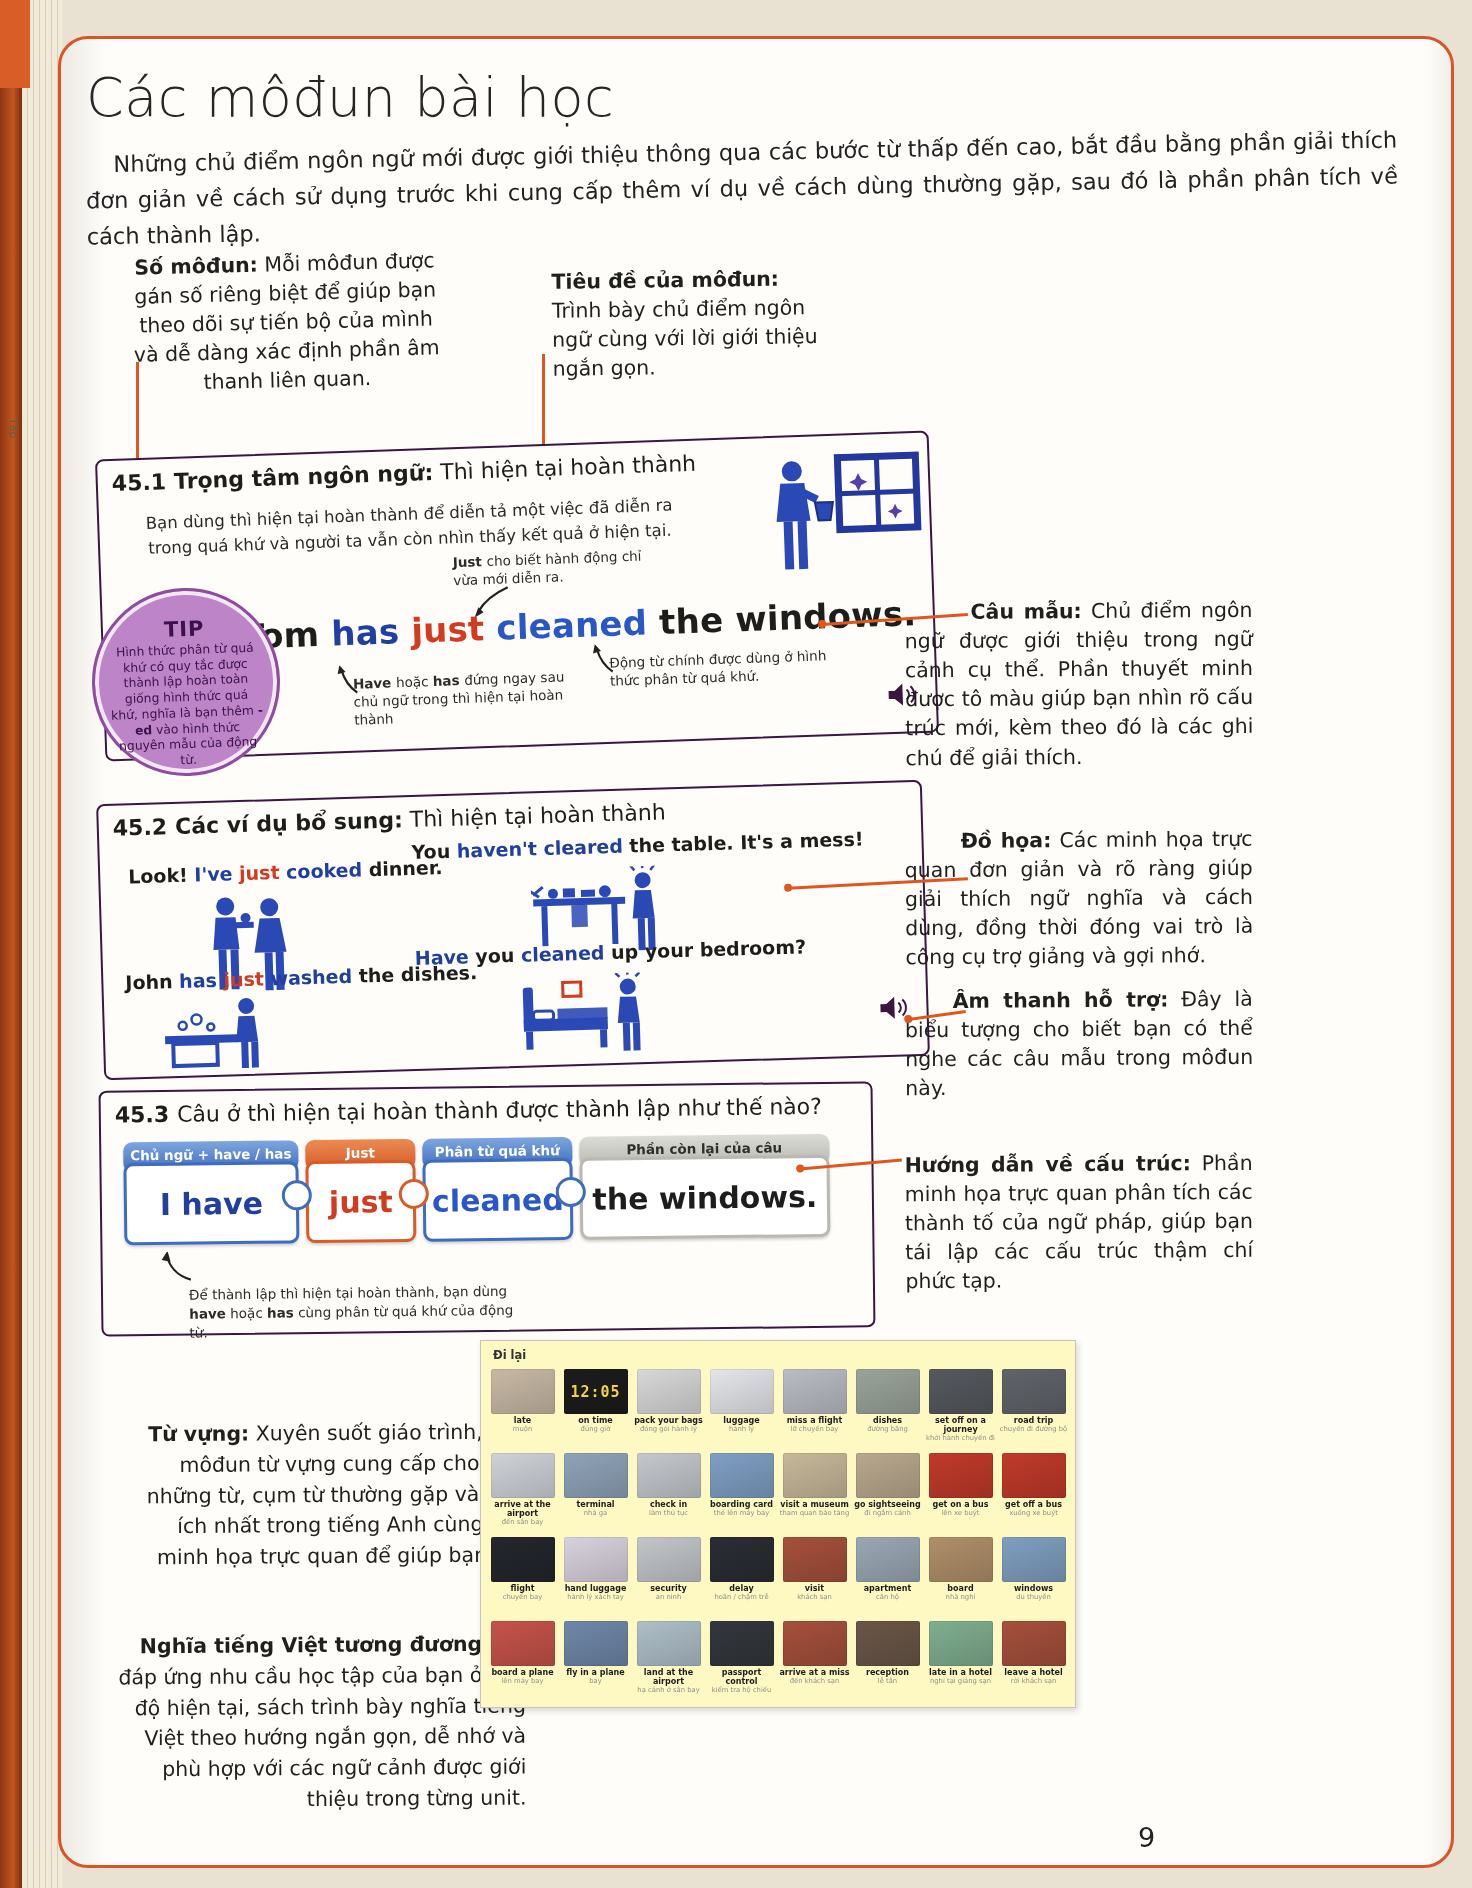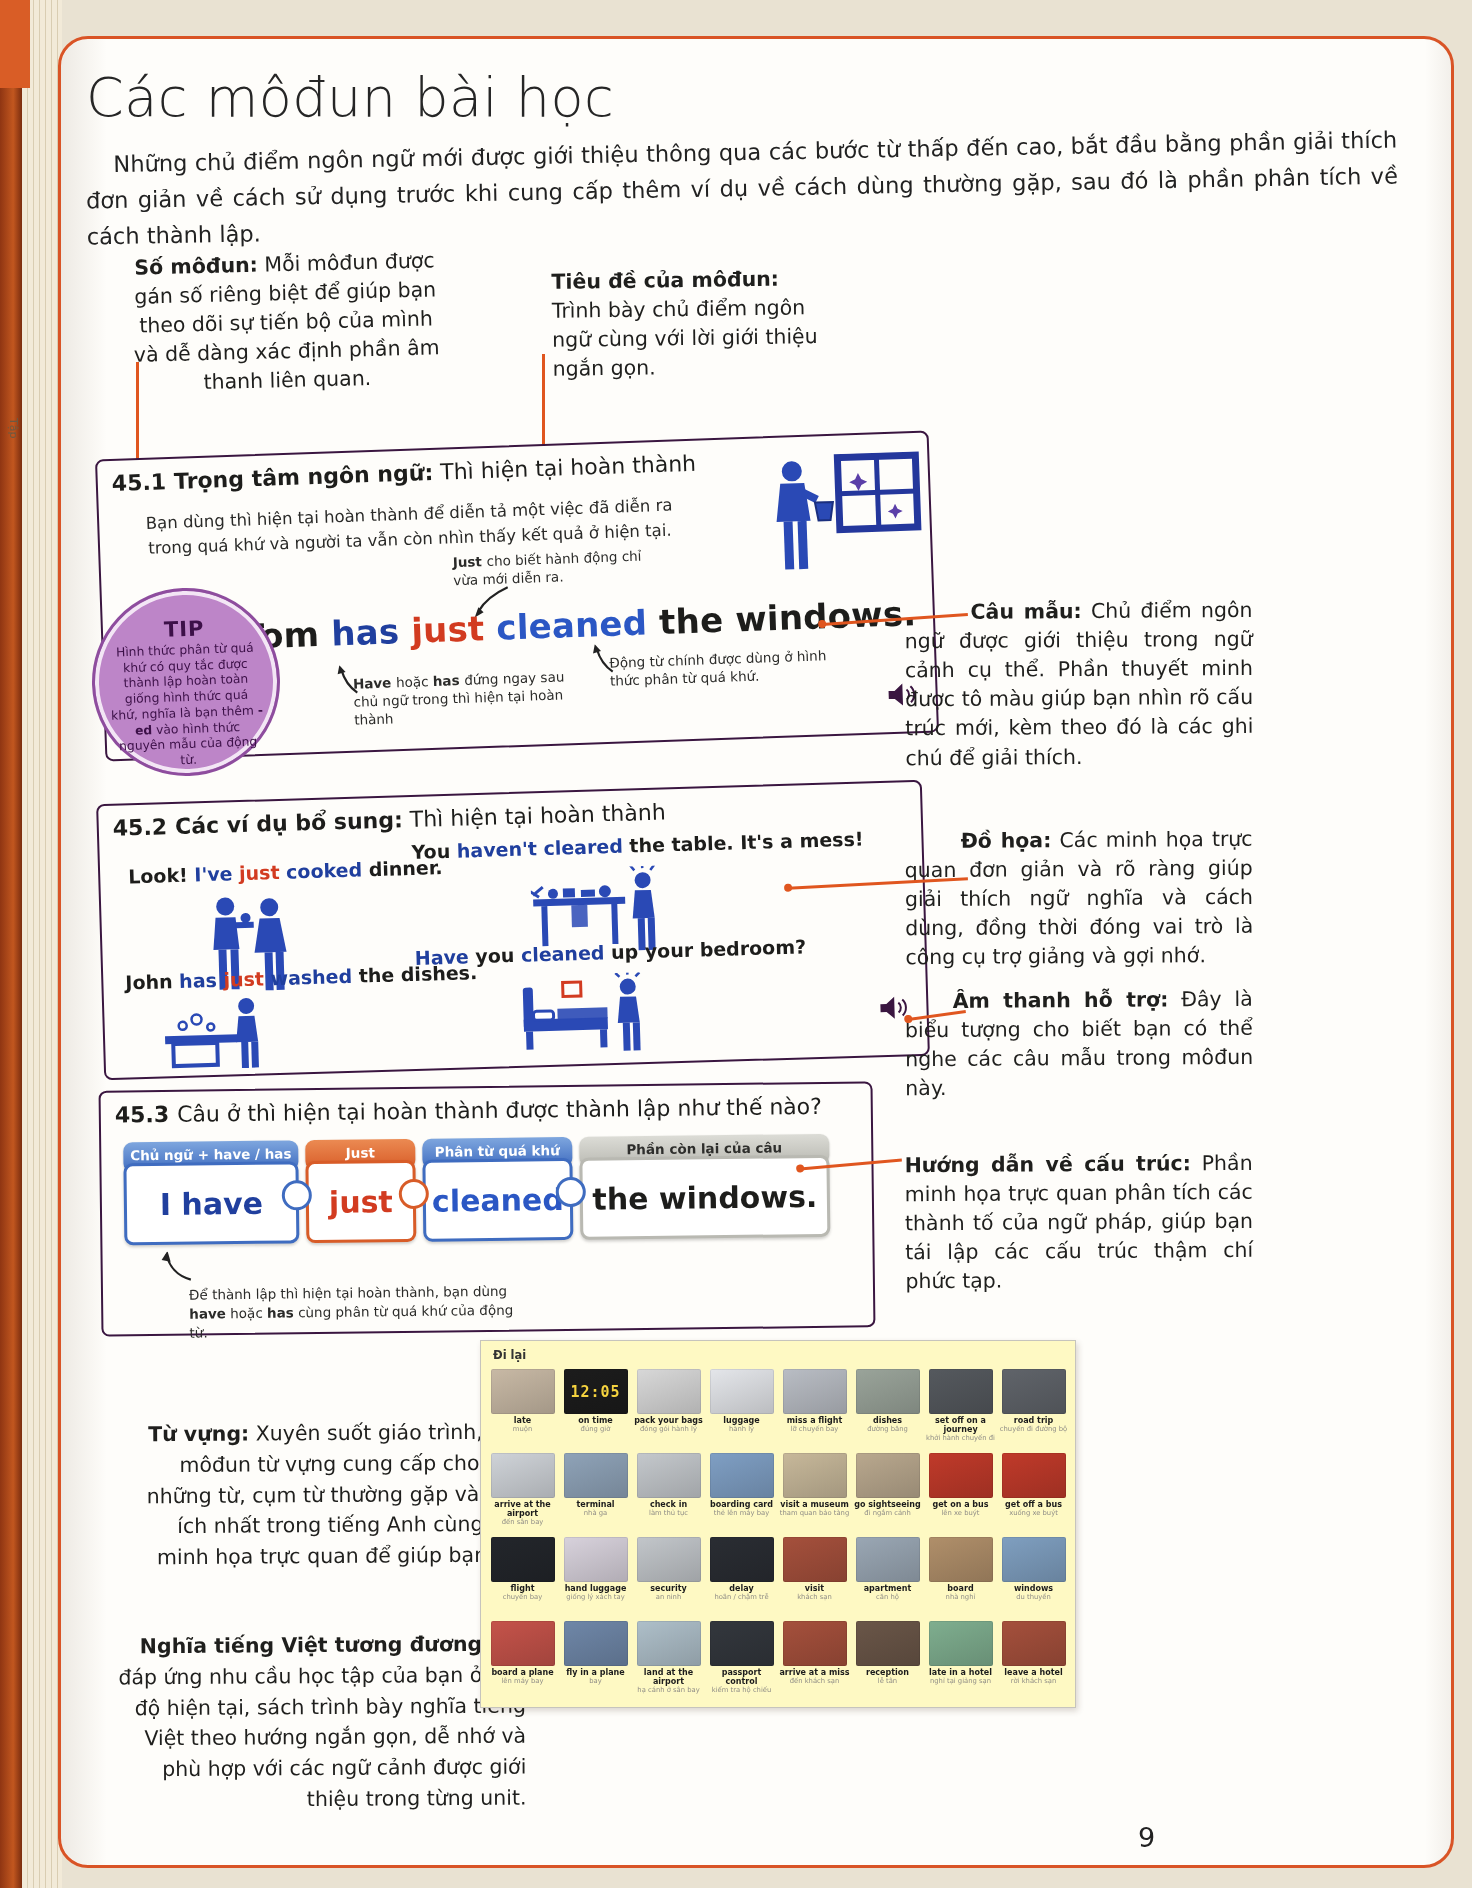--- a/index.html
+++ b/index.html
@@ -387,21 +387,21 @@
         <div class="vsub">xuống xe buýt</div>
       </div>
       <div class="vcell">
         <div class="vimg" style="background: linear-gradient(160deg, rgb(35, 38, 43), rgba(0, 0, 0, 0.18)), rgb(35, 38, 43);"></div>
         <div class="vlabel">flight</div>
         <div class="vsub">chuyến bay</div>
       </div>
       <div class="vcell">
         <div class="vimg" style="background: linear-gradient(160deg, rgb(216, 210, 220), rgba(0, 0, 0, 0.18)), rgb(216, 210, 220);"></div>
         <div class="vlabel">hand luggage</div>
-        <div class="vsub">giống lý xách tay</div>
+        <div class="vsub">hành lý xách tay</div>
       </div>
       <div class="vcell">
         <div class="vimg" style="background: linear-gradient(160deg, rgb(194, 198, 202), rgba(0, 0, 0, 0.18)), rgb(194, 198, 202);"></div>
         <div class="vlabel">security</div>
         <div class="vsub">an ninh</div>
       </div>
       <div class="vcell">
         <div class="vimg" style="background: linear-gradient(160deg, rgb(42, 45, 51), rgba(0, 0, 0, 0.18)), rgb(42, 45, 51);"></div>
         <div class="vlabel">delay</div>
         <div class="vsub">hoãn / chậm trễ</div>

